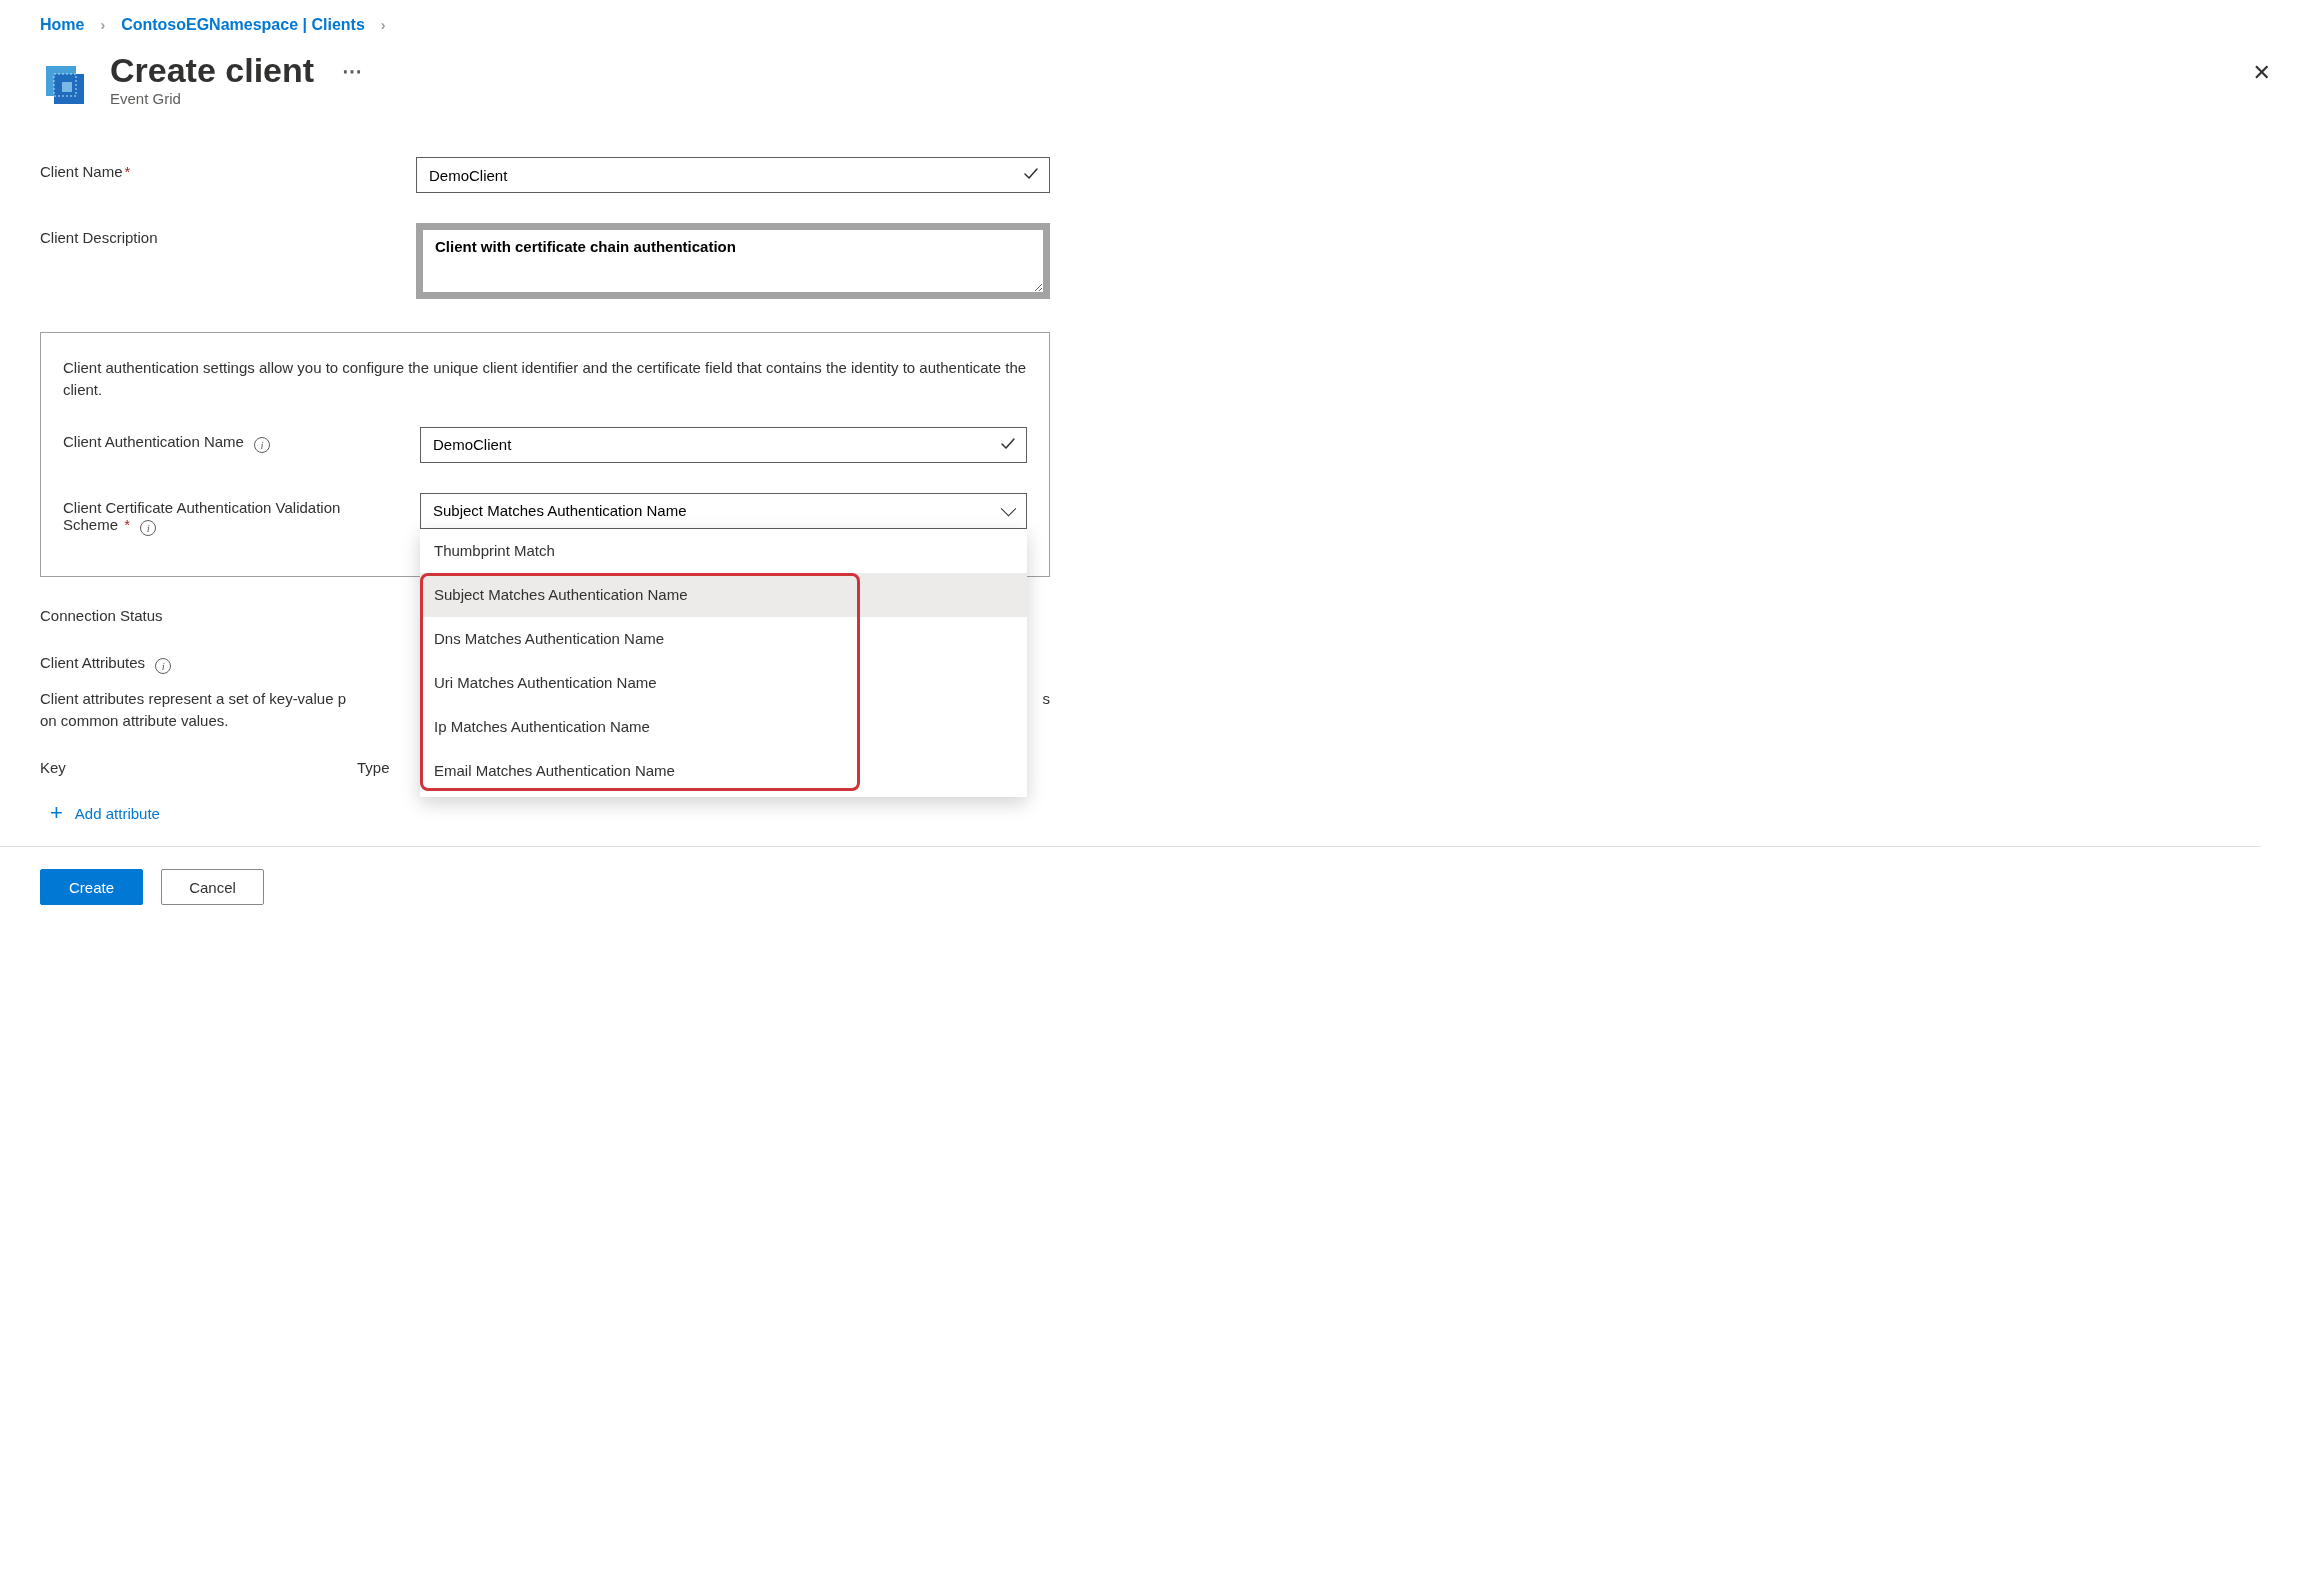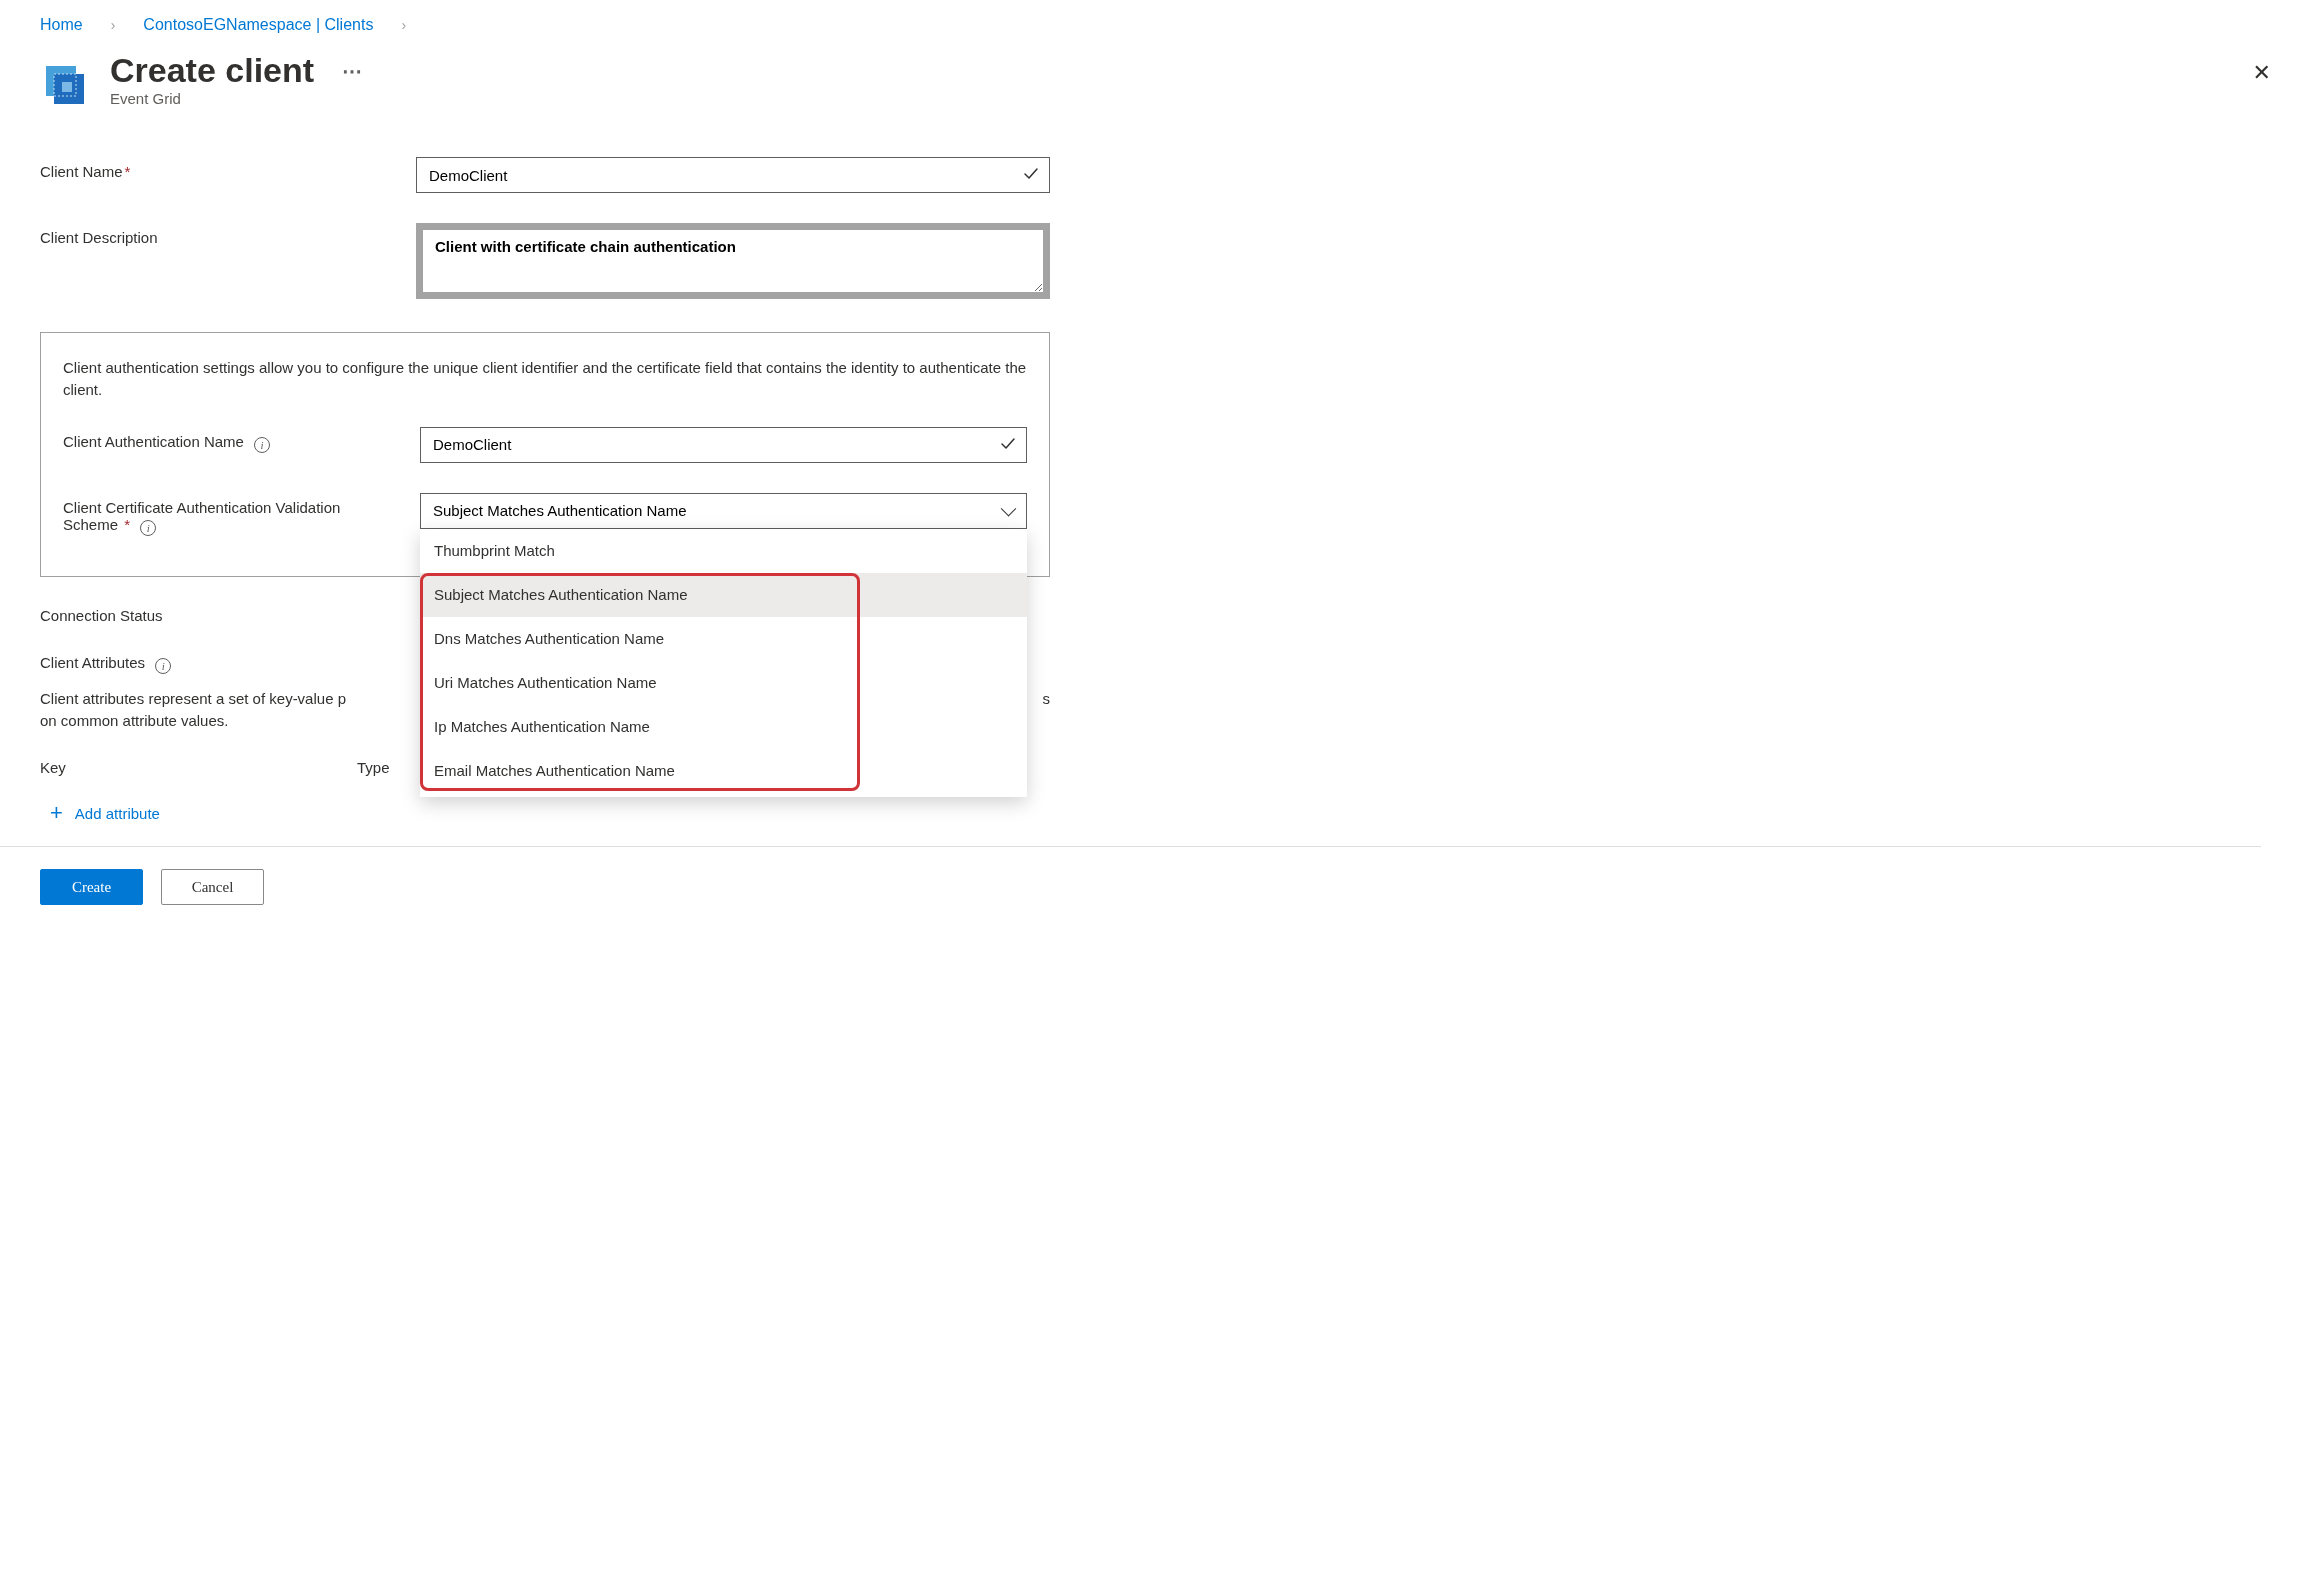--- a/index.html
+++ b/index.html
@@ -11,24 +11,25 @@
     color: #323130;
     background: #ffffff;
   }
   .page {
     padding: 0 40px 0 40px;
   }
   
   .breadcrumb {
     display: flex;
     align-items: center;
-    gap: 28px;
+    gap: 16px;
     font-size: 16px;
     padding: 16px 0 18px 0;
     color: #605e5c;
+    font-weight: bold;
   }
   .breadcrumb a {
     color: #0078d4;
     text-decoration: none;
   }
   .bc-sep {
     color: #a19f9d;
     font-size: 14px;
   }
   
@@ -266,21 +267,21 @@
     display: flex;
     gap: 18px;
     margin-left: -40px;
     padding-left: 40px;
   }
   .btn {
     height: 36px;
     min-width: 103px;
     padding: 0 20px;
     font-size: 15px;
-    font-family: Liberation Serif, serif;
+    font-family: Liberation Sans, sans-serif;
     border-radius: 2px;
     cursor: pointer;
   }
   .btn-primary {
     background: #0078d4;
     border: 1px solid #0078d4;
     color: #fff;
   }
   .btn-secondary {
     background: #fff;

